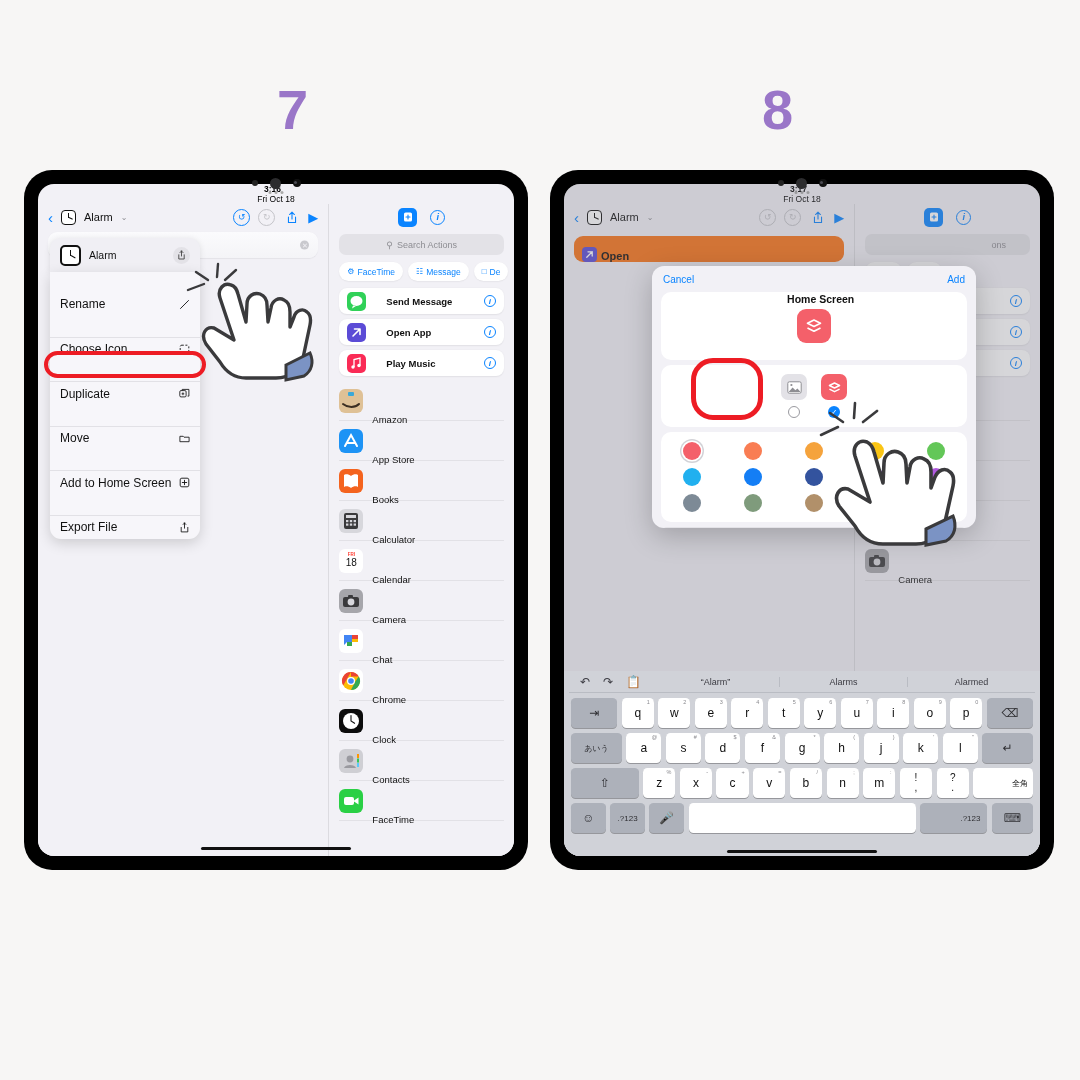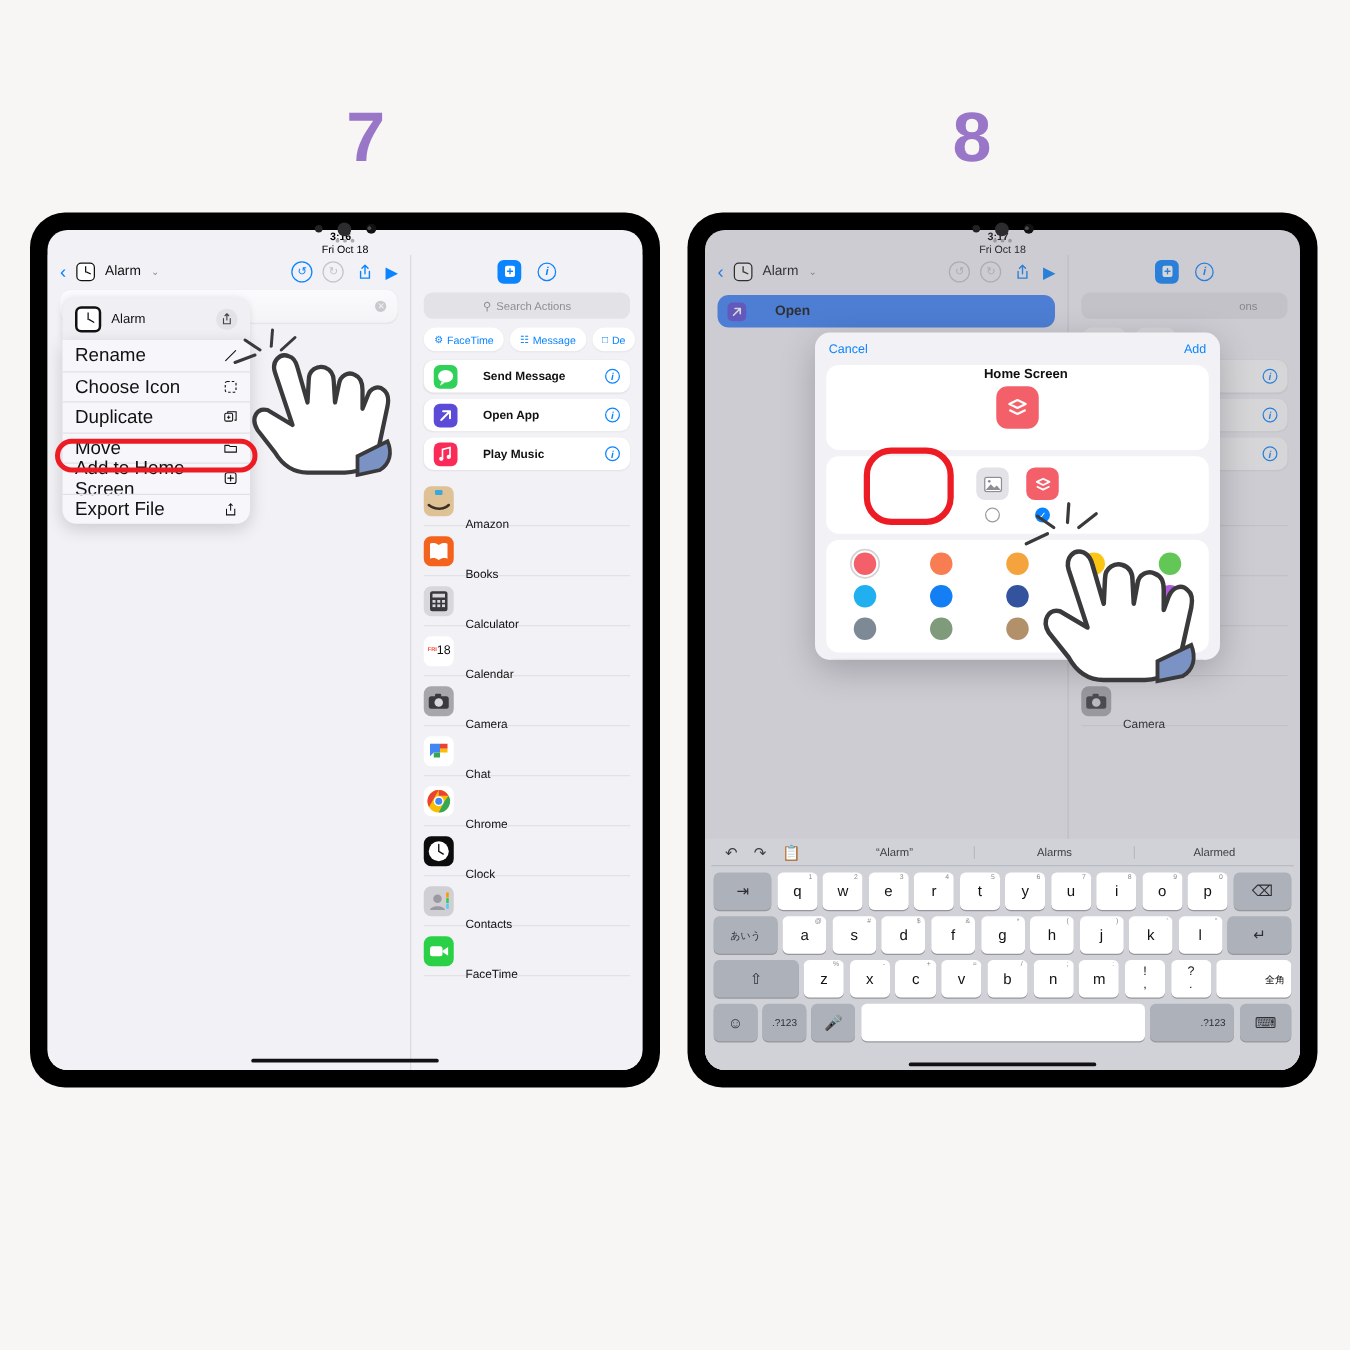--- a/index.html
+++ b/index.html
@@ -158,21 +158,21 @@
     width:17px;height:17px;border-radius:50%;background:#e3e2e7;
     display:flex;align-items:center;justify-content:center;
   }
   .ctx-head-btn svg{width:9px;height:10px;}
   .ctx-list{
     background:#f7f6fa; border-radius:0 0 11px 11px; overflow:hidden;
     box-shadow:0 4px 14px rgba(0,0,0,.16);
   }
   .ctx-item{
     height:24.5px; display:flex; align-items:center; padding:0 10px;
-    font-size:15px; color:#111; border-top:0.6px solid #e2e1e6; position:relative;
+    font-size:12px; color:#111; border-top:0.6px solid #e2e1e6; position:relative;margin-top:20px;
   }
   .ctx-item:first-child{border-top:none;}
   .ctx-item .lbl{flex:1;}
   .ctx-item .ic{width:12px;height:12px;display:flex;align-items:center;justify-content:center;color:#111;}
   .ctx-item .ic svg{width:11px;height:11px;}
   .ctx-highlight {
     position:absolute; left:-6px; top:378px; width:162px; height:28px;
     border:4px solid #ed1c24; border-radius:14px; z-index:30; pointer-events:none;
   }
 
@@ -507,20 +507,28 @@
           <div class="rp-row">
             <span class="appicon" style="background:#dfc196">
               <svg viewBox="0 0 24 24">
                   <path d="M4 15 C9 19 16 19 20 15" stroke="#3c2f23" stroke-width="2" fill="none" stroke-linecap="round"></path>
                   <rect x="9" y="3" width="6" height="4" rx="1" fill="#3aa8d8"></rect>
                 </svg>
             </span>
             <span class="nm">Amazon</span>
           </div>
           <div class="rp-row">
+            <span class="appicon" style="background:#1d93f5">
+              <svg viewBox="0 0 24 24">
+                  <path d="M6 17 L12 6 L18 17 M8.5 14 H16" stroke="#fff" stroke-width="2" fill="none" stroke-linecap="round"></path>
+                </svg>
+            </span>
+            <span class="nm">App Store</span>
+          </div>
+          <div class="rp-row">
             <span class="appicon" style="background:#f4631e">
               <svg viewBox="0 0 24 24">
                   <path d="M12 7 C10 5 6 5 5 6 V18 C6 17 10 17 12 19 C14 17 18 17 19 18 V6 C18 5 14 5 12 7 Z" fill="#fff"></path>
                 </svg>
             </span>
             <span class="nm">Books</span>
           </div>
           <div class="rp-row">
             <span class="appicon" style="background:#d7d7dc">
               <svg viewBox="0 0 24 24">
@@ -532,21 +540,21 @@
                     <rect x="14.6" y="11" width="2.4" height="2.2"></rect>
                     <rect x="7" y="14.5" width="2.4" height="2.2"></rect>
                     <rect x="10.8" y="14.5" width="2.4" height="2.2"></rect>
                     <rect x="14.6" y="14.5" width="2.4" height="2.2"></rect>
                   </g>
                 </svg>
             </span>
             <span class="nm">Calculator</span>
           </div>
           <div class="rp-row">
-            <span class="appicon" style="background:#fff;display:flex;align-items:center;justify-content:center;line-height:1">
+            <span class="appicon" style="background:#fff;display:flex;flex-direction:column;align-items:center;justify-content:center;line-height:1">
               <span style="font-size:4.5px;color:#ff3b30;font-weight:700">FRI</span>
               <span style="font-size:10px;color:#111">18</span>
             </span>
             <span class="nm">Calendar</span>
           </div>
           <div class="rp-row">
             <span class="appicon" style="background:#a6a6ab">
               <svg viewBox="0 0 24 24">
                   <rect x="4" y="8" width="16" height="10" rx="2" fill="#3a3a3c"></rect>
                   <circle cx="12" cy="13" r="3.4" fill="#d7d7dc"></circle>
@@ -651,21 +659,21 @@
             <span class="tb-btn circled dim">↺</span>
             <span class="tb-btn circled dim">↻</span>
             <span class="tb-btn tb-share">
               <svg viewBox="0 0 12 14">
                   <path d="M6 1.2 L3.4 3.8 M6 1.2 L8.6 3.8 M6 1.2 V8.6" stroke="#0a84ff" stroke-width="1.2" fill="none" stroke-linecap="round"></path>
                   <path d="M2.2 6.6 V12.4 H9.8 V6.6" stroke="#0a84ff" stroke-width="1.2" fill="none" stroke-linecap="round"></path>
                 </svg>
             </span>
             <span class="tb-play">▶</span>
           </div>
-          <div style="margin:6px 10px 0 10px;height:26px;background:#3b82f6;border-radius:9px;display:flex;align-items:center;gap:23px;padding:0 8px">
+          <div style="margin:6px 10px 0 10px;height:26px;background:#f97316;border-radius:9px;display:flex;align-items:flex-end;gap:4px;padding:0 8px">
             <span class="appicon" style="width:15px;height:15px;background:#5b4bd6;border-radius:4px">
               <svg viewBox="0 0 15 15">
                   <path d="M4.8 10.2 L10.2 4.8 M6 4.8 H10.2 V9" stroke="#fff" stroke-width="1.3" fill="none" stroke-linecap="round" stroke-linejoin="round"></path>
                 </svg>
             </span>
             <span style="font-size:11px;font-weight:600;color:#111">Open</span>
           </div>
         </div>
 
         <div class="pane-right">

